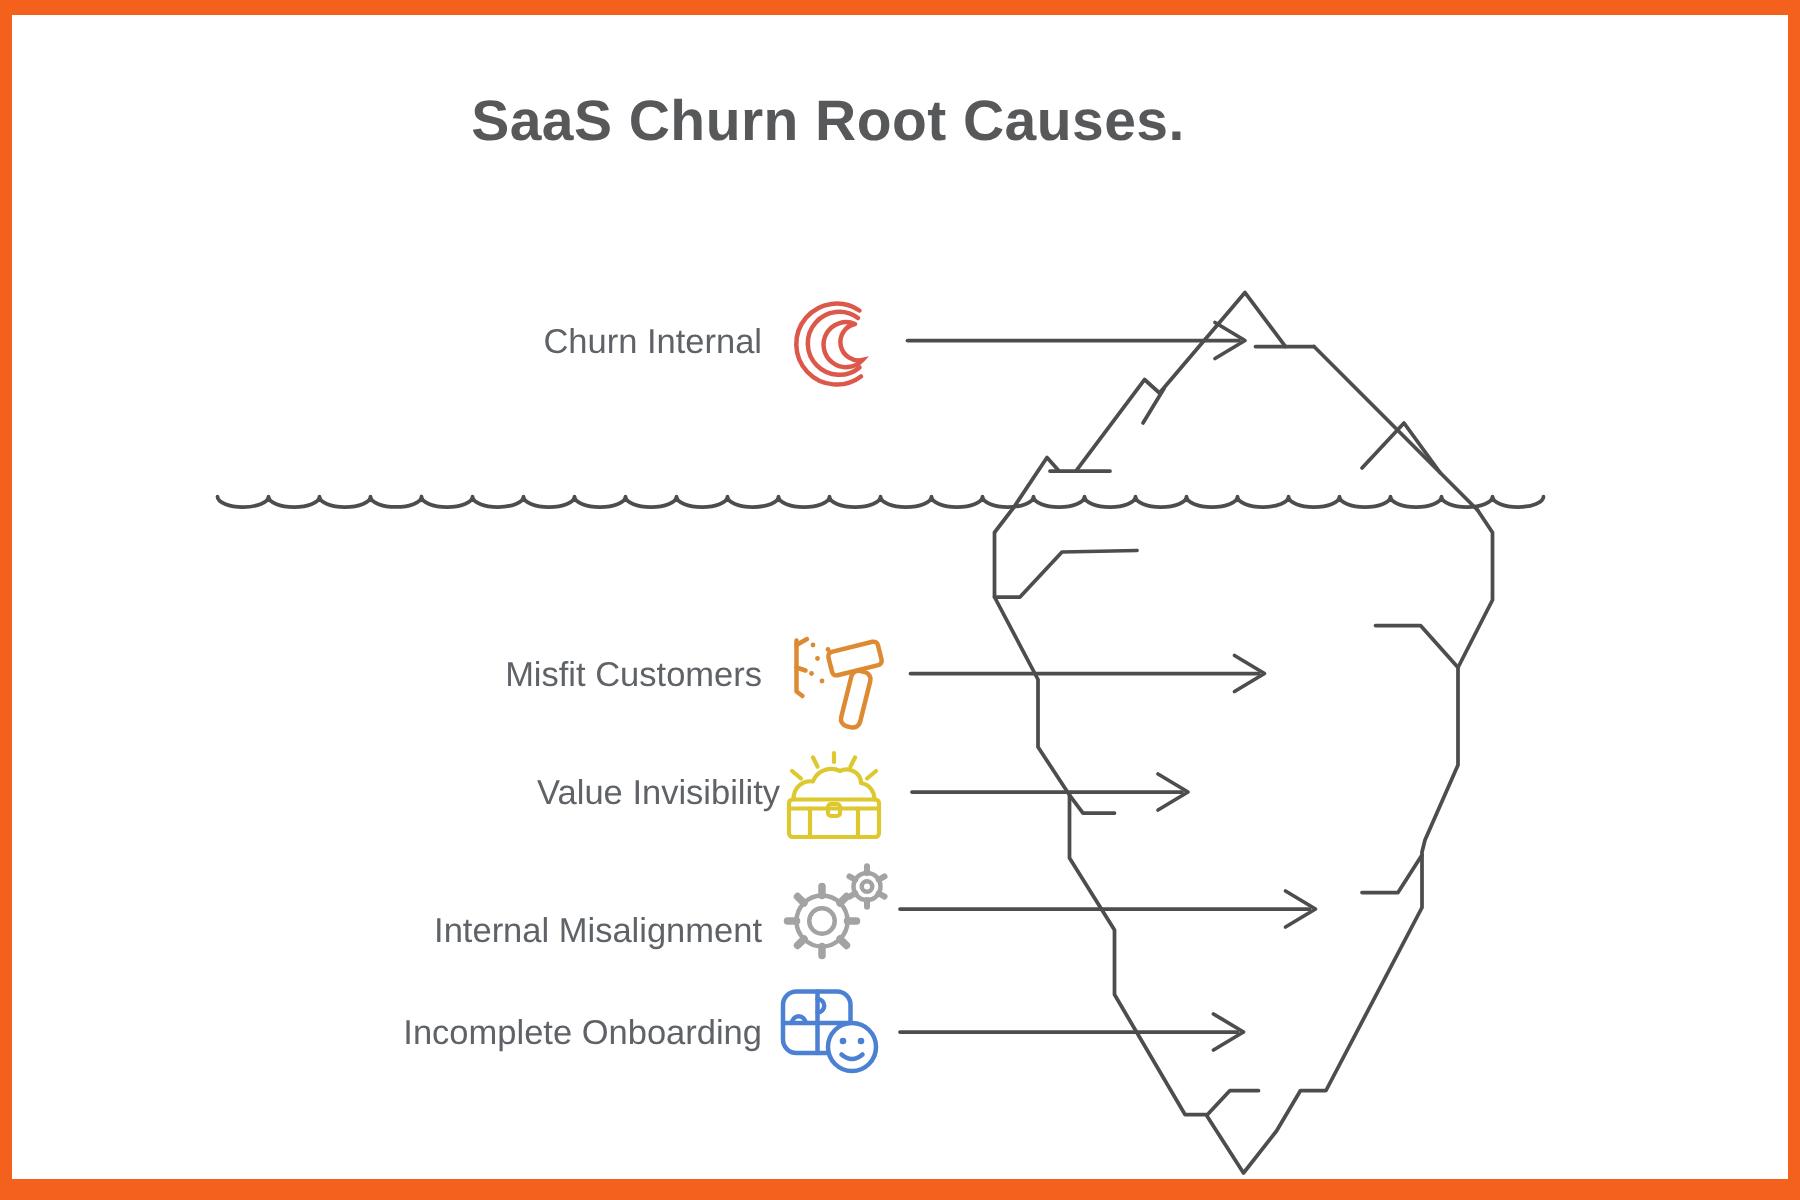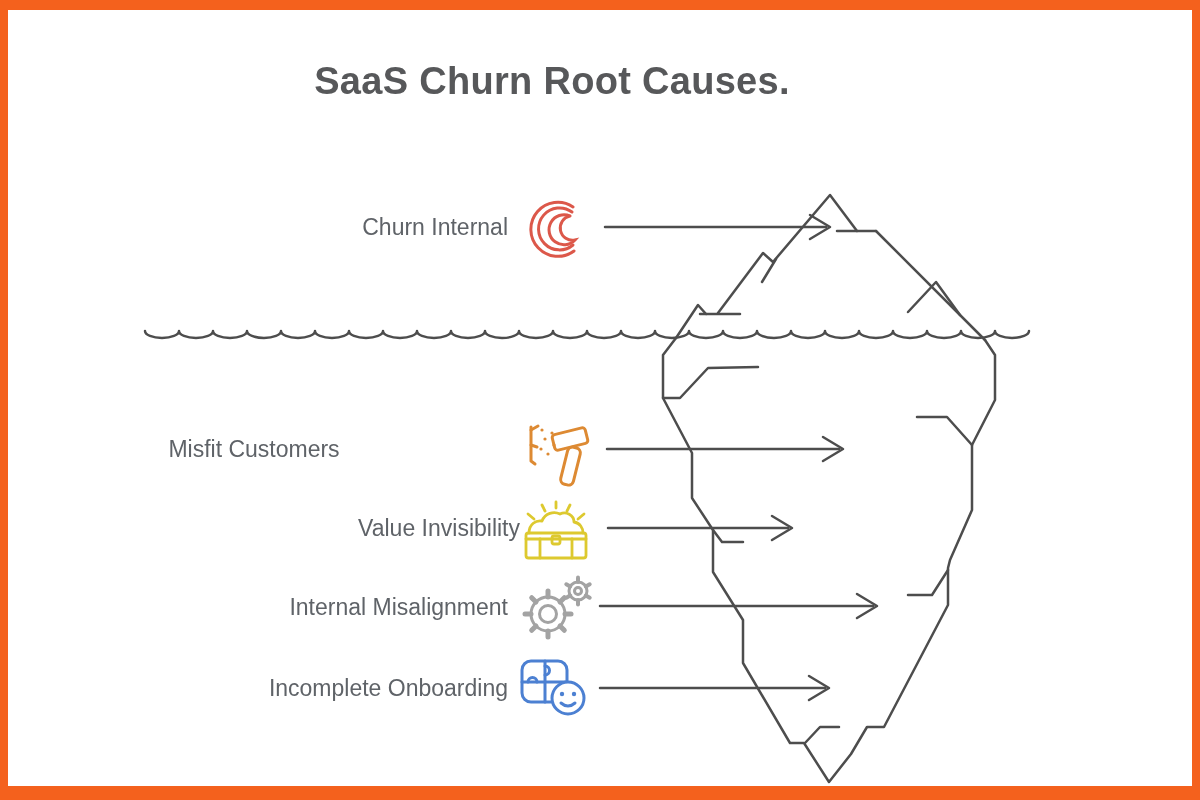--- a/index.html
+++ b/index.html
@@ -33,23 +33,23 @@
     position:absolute;
     left:0;width:508px;
     text-align:right;
     font-size:23px;
     color:#5f6368;
     line-height:28px;
     z-index:10;
     white-space:nowrap;
   }
   .row1{top:213px;}
-  .row2{top:435px;text-align:center;}
+  .row2{top:435px;}
   .row3{top:514px;padding-left:12px;}
-  .row4{top:593px;}
+  .row4{top:606px;}
   .row5{top:674px;}
   .art{position:absolute;left:0;top:0;z-index:5;}
   .icon{position:absolute;z-index:12;}
   .icon-wave{left:528px;top:196px;}
   .icon-hammer{left:517px;top:421px;}
   .icon-chest{left:516px;top:498px;}
   .icon-gears{left:519px;top:571px;}
   .icon-puzzle{left:517px;top:657px;}
 </style>
 </head>

